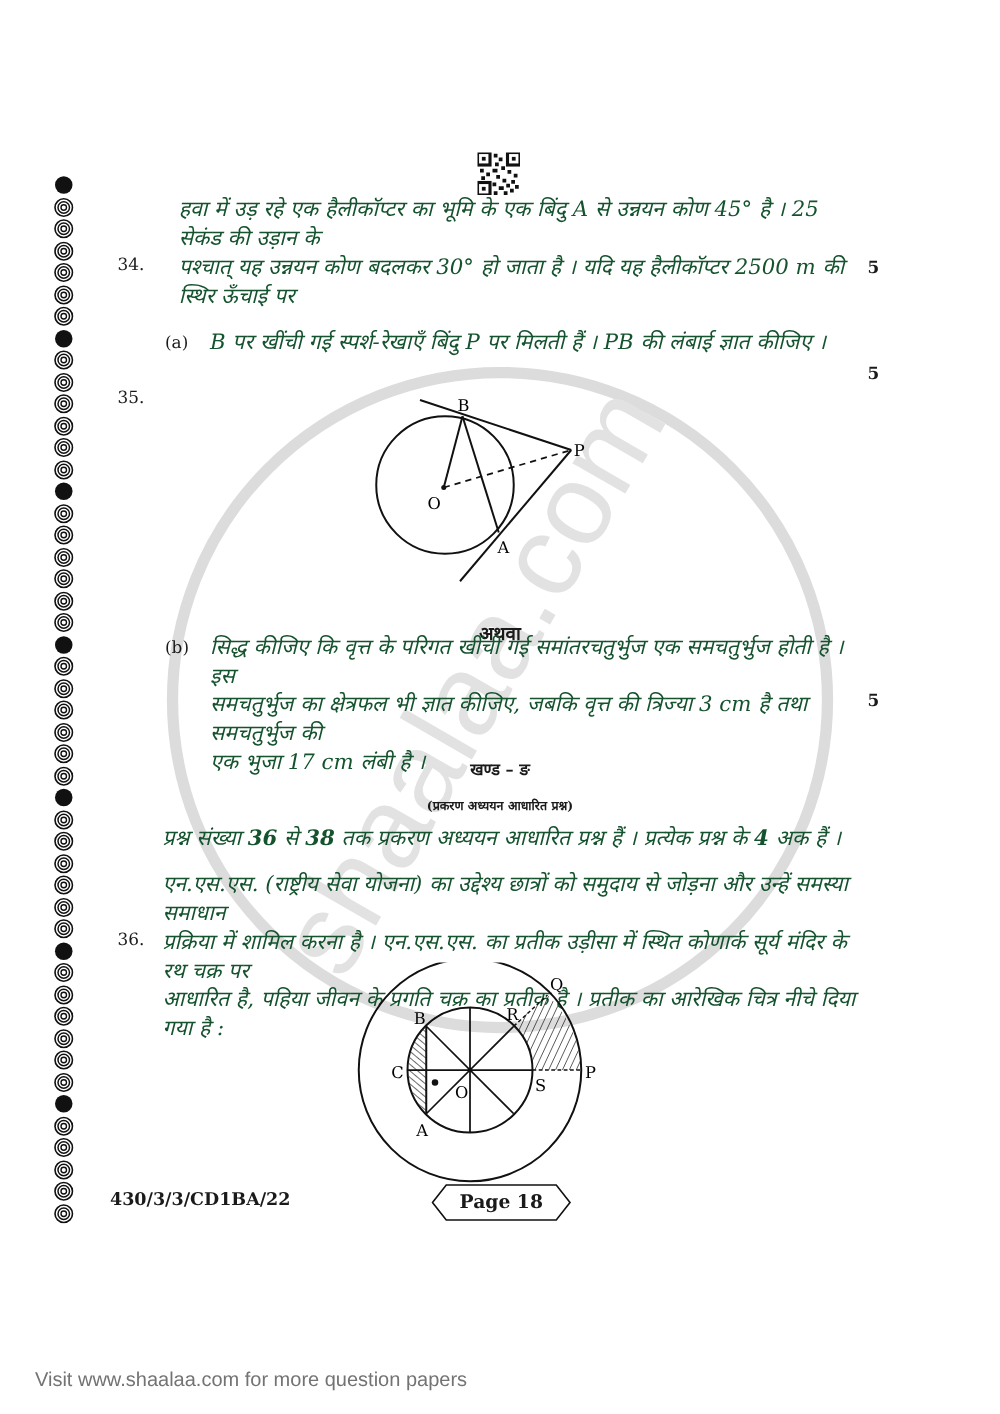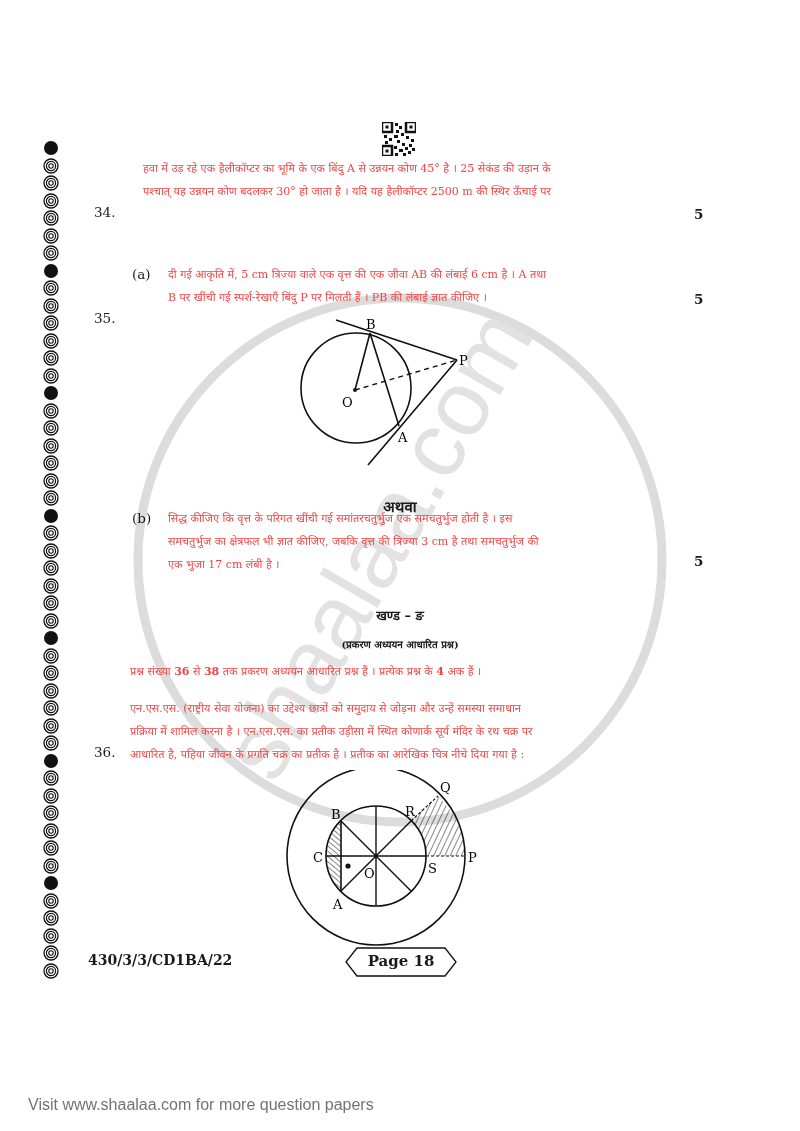--- a/index.html
+++ b/index.html
@@ -8,21 +8,21 @@
       background: #ffffff; color: #1a1a1a;
       font-family: "DejaVu Serif", serif;
     }
     .abs { position: absolute; }
     .watermark { position: absolute; left: 0; top: 0; width: 800px; height: 1131px; pointer-events: none; z-index: 0; }
     .page { position: absolute; left: 0; top: 0; width: 800px; height: 1131px; z-index: 1; }
     .rings { position: absolute; left: 43px; top: 140px; width: 18px; }
     .ring { width: 16px; height: 16px; margin-bottom: 1.5px; display: block; }
     .qr { position: absolute; left: 382px; top: 122px; width: 34px; height: 34px; }
     .qnum { position: absolute; left: 94px; font-size: 13.5px; margin-top: 44px; }
-    .qtext { position: absolute; font-size: 11px; line-height: 23px; color: #ef4444; }
+    .qtext { position: absolute; font-size: 17px; line-height: 23px; color: #14532d; font-style: italic; }
     .marks { position: absolute; left: 694px; font-size: 13.5px; font-weight: bold; }
     .sublabel { position: absolute; font-size: 13.5px; }
     .center-bold { position: absolute; left: 0; width: 800px; text-align: center; font-weight: bold; font-size: 10px; }
     .footer-code { position: absolute; left: 88px; top: 952px; font-weight: bold; font-size: 14px; }
     .page-badge { position: absolute; left: 345px; top: 947px; width: 112px; height: 28px; }
     .page-badge span { position: absolute; left: 0; top: 5px; width: 112px; text-align: center; font-weight: bold; font-size: 15px; }
     .bottom-link { position: absolute; left: 28px; top: 1096px; font-family: "Liberation Sans", sans-serif; font-size: 16px; color: #737373; }
     svg text { font-family: "DejaVu Serif", serif; }
   </style>
 </head>
@@ -298,21 +298,20 @@
   <div class="qnum" style="top:160px">34.</div>
   <div class="qtext" style="left:143px; top:157px; width:548px">
     <div>हवा में उड़ रहे एक हैलीकॉप्टर का भूमि के एक बिंदु A से उन्नयन कोण 45° है । 25 सेकंड की उड़ान के</div>
     <div>पश्चात् यह उन्नयन कोण बदलकर 30° हो जाता है । यदि यह हैलीकॉप्टर 2500 m की स्थिर ऊँचाई पर</div>
   </div>
   <div class="marks" style="top:206px">5</div>
 
   <div class="qnum" style="top:266px">35.</div>
   <div class="sublabel" style="left:132px; top:266px">(a)</div>
   <div class="qtext" style="left:168px; top:263px; width:523px">
-    <div>दी गई आकृति में, 5 cm त्रिज्या वाले एक वृत्त की एक जीवा AB की लंबाई 6 cm है । A तथा</div>
     <div>B पर खींची गई स्पर्श-रेखाएँ बिंदु P पर मिलती हैं । PB की लंबाई ज्ञात कीजिए ।</div>
   </div>
   <div class="marks" style="top:291px">5</div>
 
   <svg class="abs" style="left:300px; top:310px" width="200" height="170" viewBox="0 0 200 170">
     <circle cx="56" cy="78" r="55" fill="none" stroke="#111" stroke-width="1.6"></circle>
     <line x1="36" y1="10" x2="157" y2="50" stroke="#111" stroke-width="1.6"></line>
     <line x1="157" y1="50" x2="68" y2="155" stroke="#111" stroke-width="1.6"></line>
     <line x1="70" y1="23" x2="99" y2="116" stroke="#111" stroke-width="1.6"></line>
     <line x1="70" y1="23" x2="55" y2="80" stroke="#111" stroke-width="1.6"></line>

